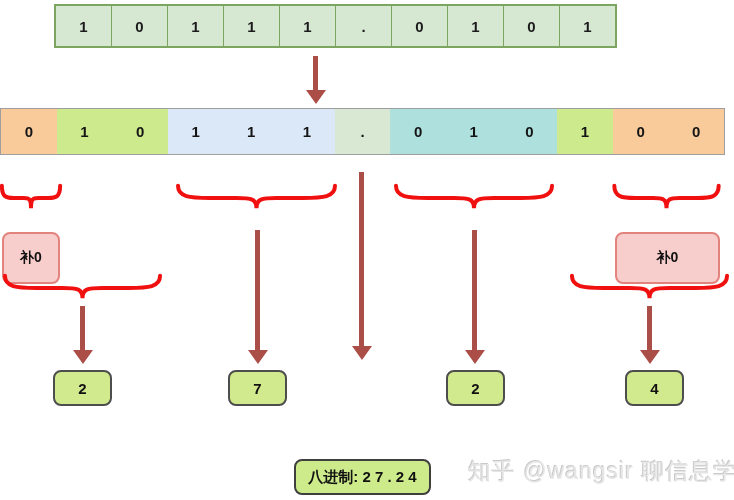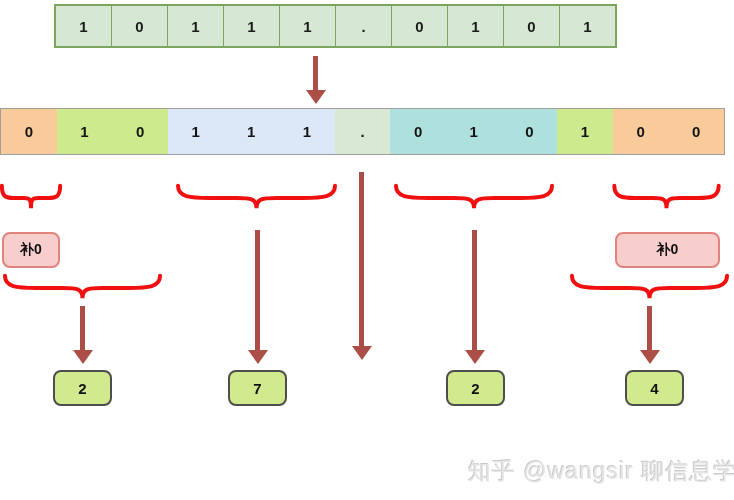--- a/index.html
+++ b/index.html
@@ -37,21 +37,21 @@
   .brace path{stroke:#f01010;stroke-width:4;fill:none;stroke-linecap:round;}
   
   .arrow{position:absolute;width:5px;background:#ab4e47;}
   .arrow::after{
     content:'';position:absolute;bottom:-14px;left:50%;transform:translateX(-50%);
     width:0;height:0;border:10px solid transparent;border-bottom:0;
     border-top:14px solid #ab4e47;
   }
   
   .padbox{
-    position:absolute;top:232px;height:36px;box-sizing:border-box;
+    position:absolute;top:232px;height:52px;box-sizing:border-box;
     background:#f8cecc;border:2px solid #e2837d;border-radius:8px;
     display:flex;align-items:center;justify-content:center;
     font-size:14px;font-weight:bold;color:#111;
   }
   
   .resbox{
     position:absolute;top:370px;width:59px;height:36px;box-sizing:border-box;
     background:#d2ea8e;border:2px solid #4d4d4d;border-radius:8px;
     display:flex;align-items:center;justify-content:center;
     font-size:15px;font-weight:bold;color:#111;
@@ -157,16 +157,19 @@
   <div class="resbox" style="left:228px;">
     <span>7</span>
   </div>
   <div class="resbox" style="left:446px;">
     <span>2</span>
   </div>
   <div class="resbox" style="left:625px;">
     <span>4</span>
   </div>
 
+  <div class="finalbox">
+    <span>八进制: 2 7 . 2 4</span>
+  </div>
 
   <div class="watermark">知乎 @wangsir 聊信息学</div>
 
 </div>
 
 </body></html>

